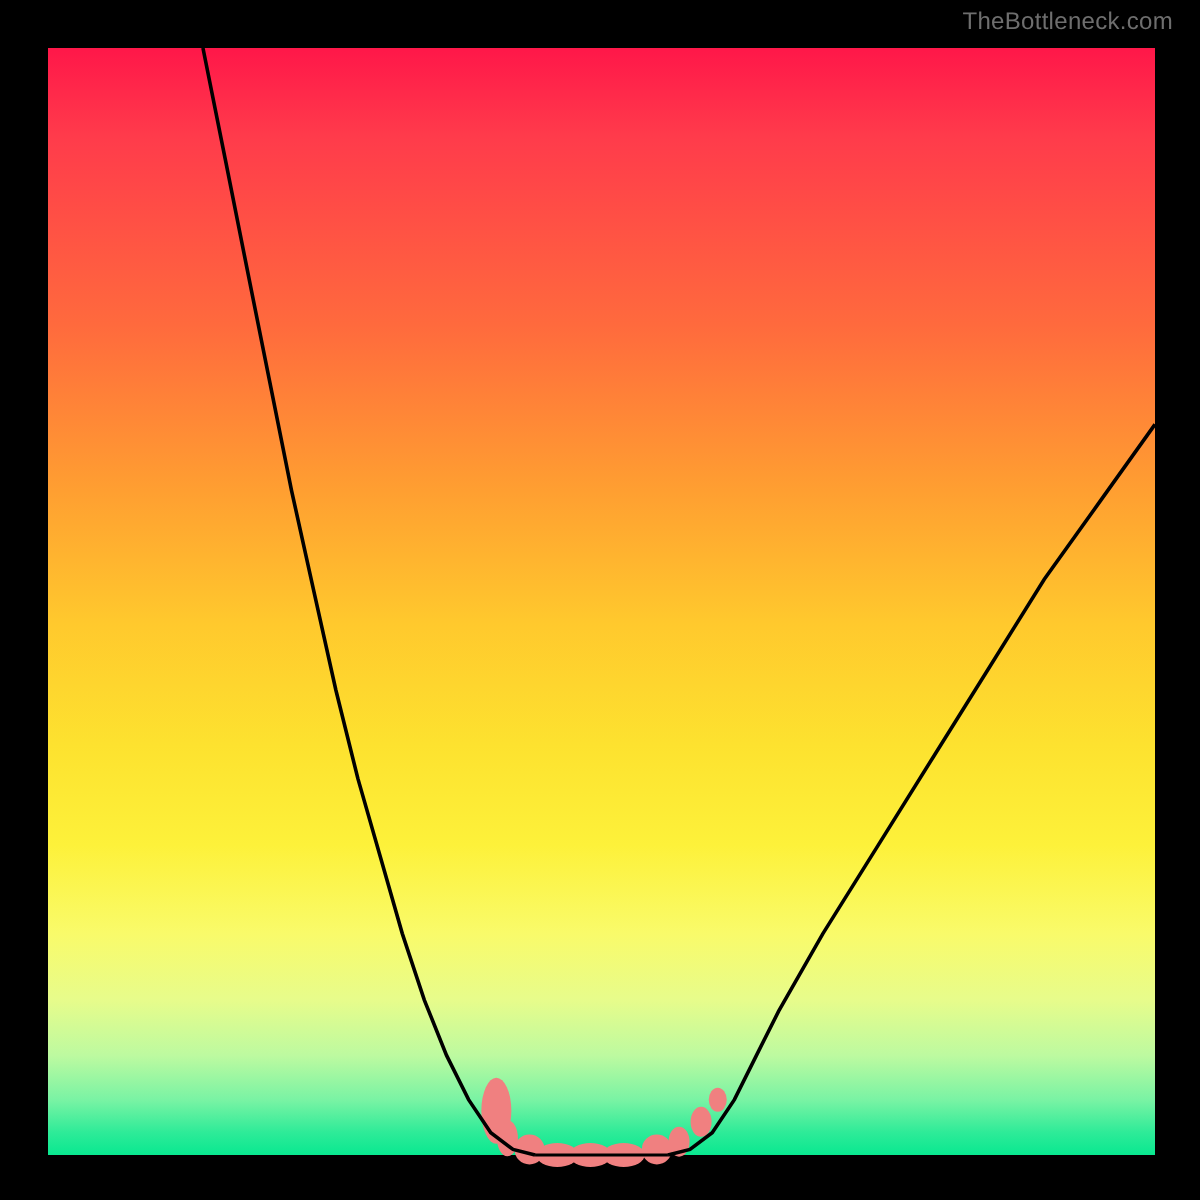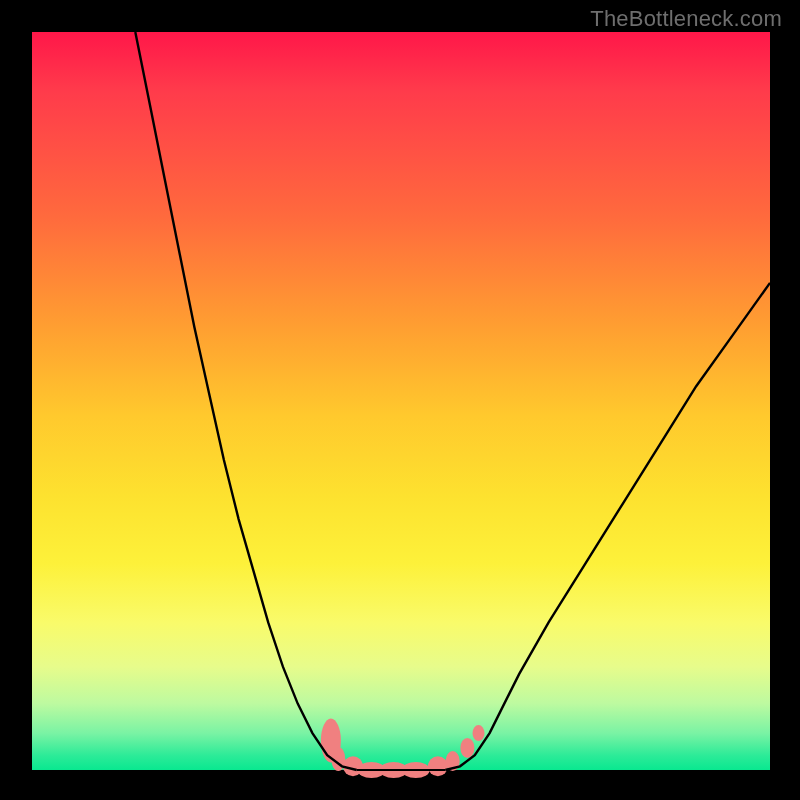--- a/index.html
+++ b/index.html
@@ -41,21 +41,21 @@
       #7af3a4 95%,
       #2deb98 98%,
       #09e890 100%
     );
   }
   .watermark {
     position: absolute;
     top: 6px;
     right: 18px;
     color: #6e6e6e;
-    font-size: 22px;
+    font-size: 16px;
     letter-spacing: 0.2px;
     font-weight: 500;
     user-select: none;
   }
   svg.curve {
     position: absolute;
     top: 0;
     left: 0;
     width: 738px;
     height: 738px;

